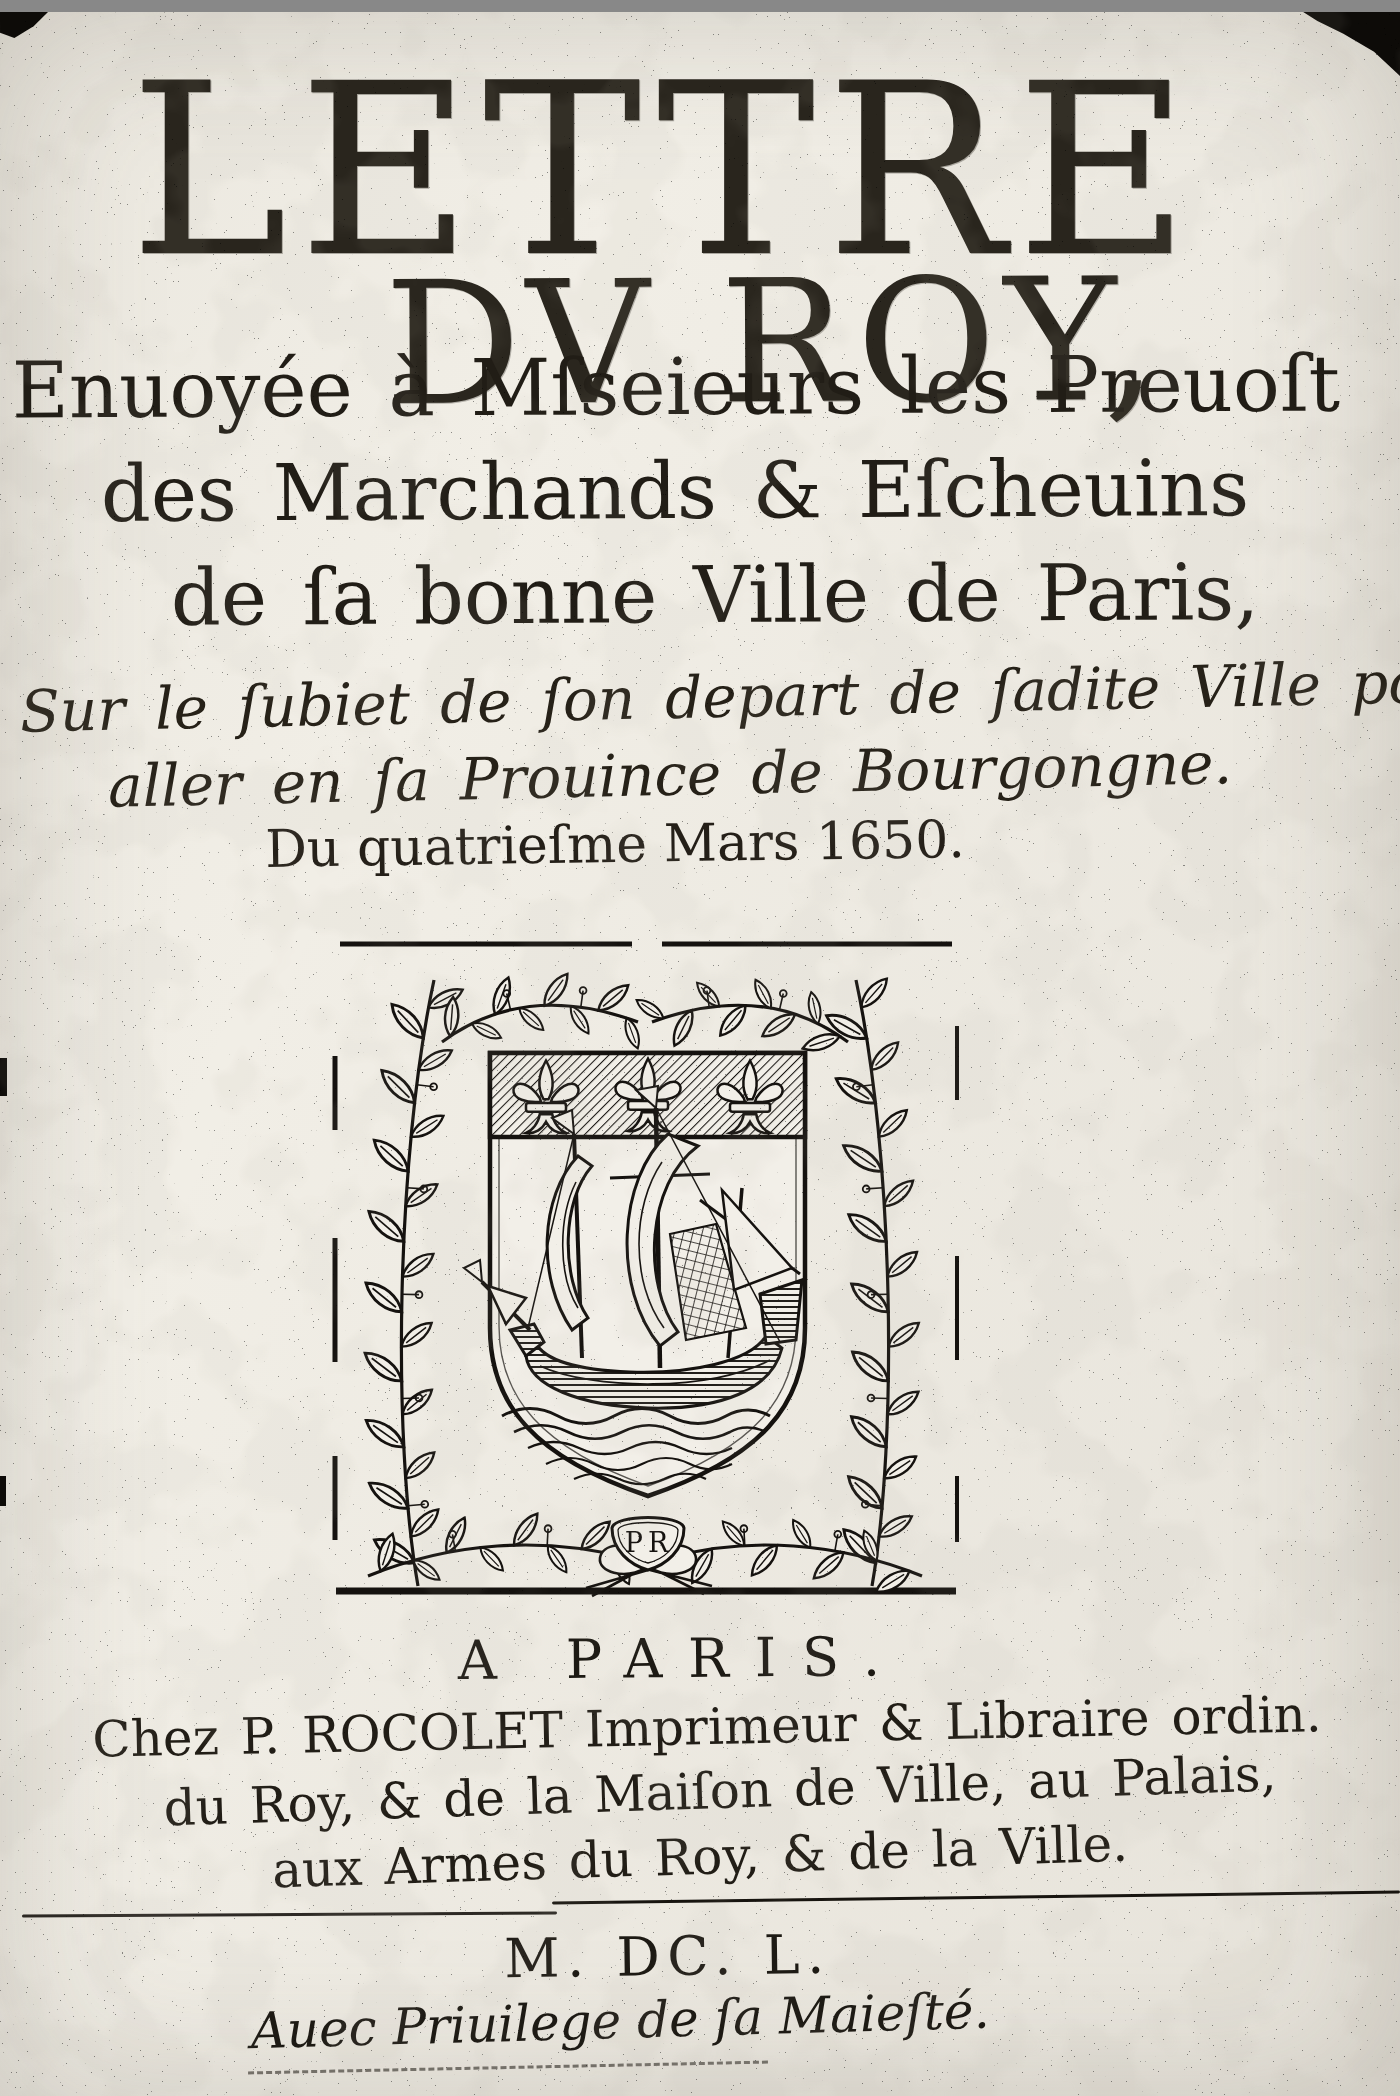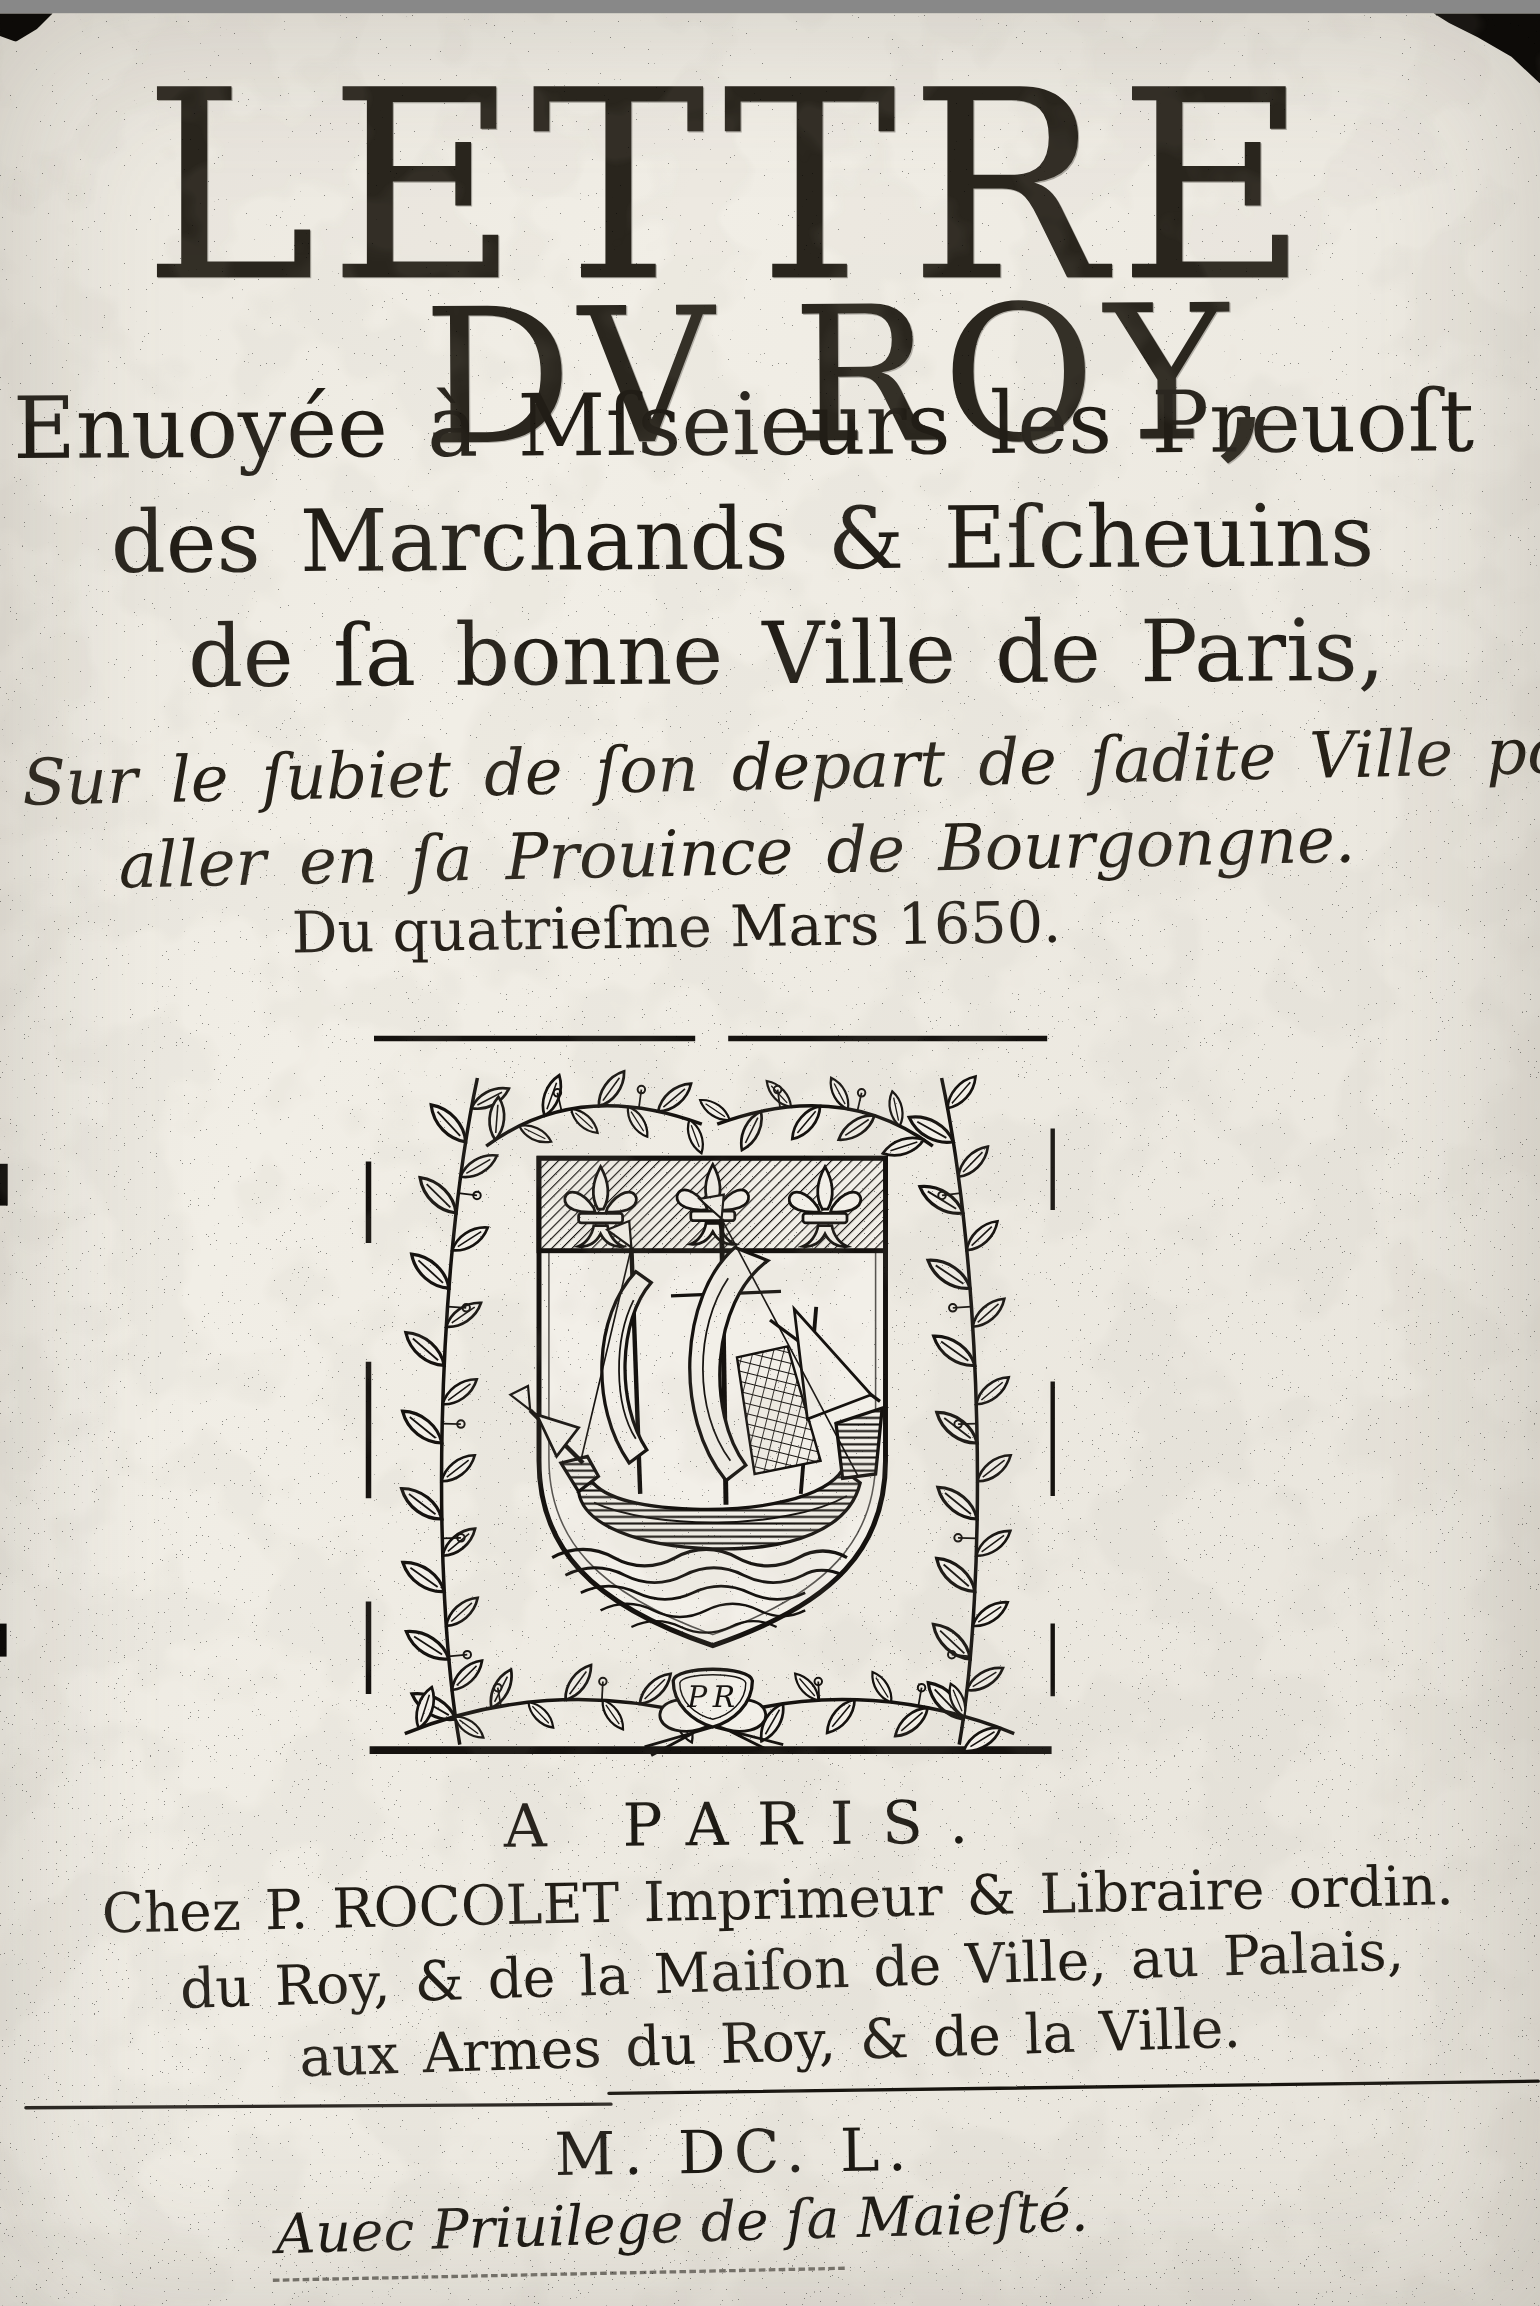--- a/index.html
+++ b/index.html
@@ -19,21 +19,21 @@
   .t2{top:245px; font-size:170px; letter-spacing:.05em; color:#2a261e;
       transform:translateX(75px) rotate(-.3deg); text-shadow:1px 1px 0 rgba(41,37,29,.3);}
   .sub{font-size:78px; word-spacing:.14em; color:#211d16;}
   .s1{top:336px; transform:translateX(-24px) rotate(-.3deg);}
   .s2{top:440px; transform:translateX(-25px) rotate(-.3deg);}
   .s3{top:544px; transform:translateX(15px)  rotate(-.3deg);}
   .it{font-style:italic; font-size:58px; word-spacing:.2em; color:#262118;}
   .i1{top:656px; transform:translateX(20px)  rotate(-1.2deg);}
   .i2{top:734px; transform:translateX(-30px) rotate(-1.2deg);}
   .date{top:806px; font-size:52px; transform:translateX(-85px) rotate(-.8deg); color:#241f18;}
-  .woodcut{position:absolute; left:330px; top:926px; width:632px; height:664px; margin:0;font-style:italic;}
+  .woodcut{position:absolute; left:330px; top:926px; width:632px; height:664px; margin:0;}
   .aparis{top:1620px; font-size:54px; letter-spacing:.48em; transform:translateX(-18px) rotate(-.5deg);}
   .imp{font-size:50px; word-spacing:.12em; color:#211d16;}
   .m1{top:1690px; transform:translateX(7px)  rotate(-1.2deg);}
   .m2{top:1754px; transform:translateX(20px) rotate(-1.8deg);}
   .m3{top:1820px; transform:translateX(0px)  rotate(-1.8deg);}
   .year{top:1918px; font-size:54px; letter-spacing:.14em; transform:translateX(-32px) rotate(-.8deg);}
   .priv{top:1984px; font-style:italic; font-size:50px; transform:translateX(-80px) rotate(-1.6deg);}
   .rule{position:absolute; height:3px; background:#17140f; border-radius:2px;}
   .r1{left:22px;  top:1901px; width:535px; transform:rotate(-.35deg); opacity:.9;}
   .r2{left:552px; top:1884px; width:848px; transform:rotate(-.75deg);}

